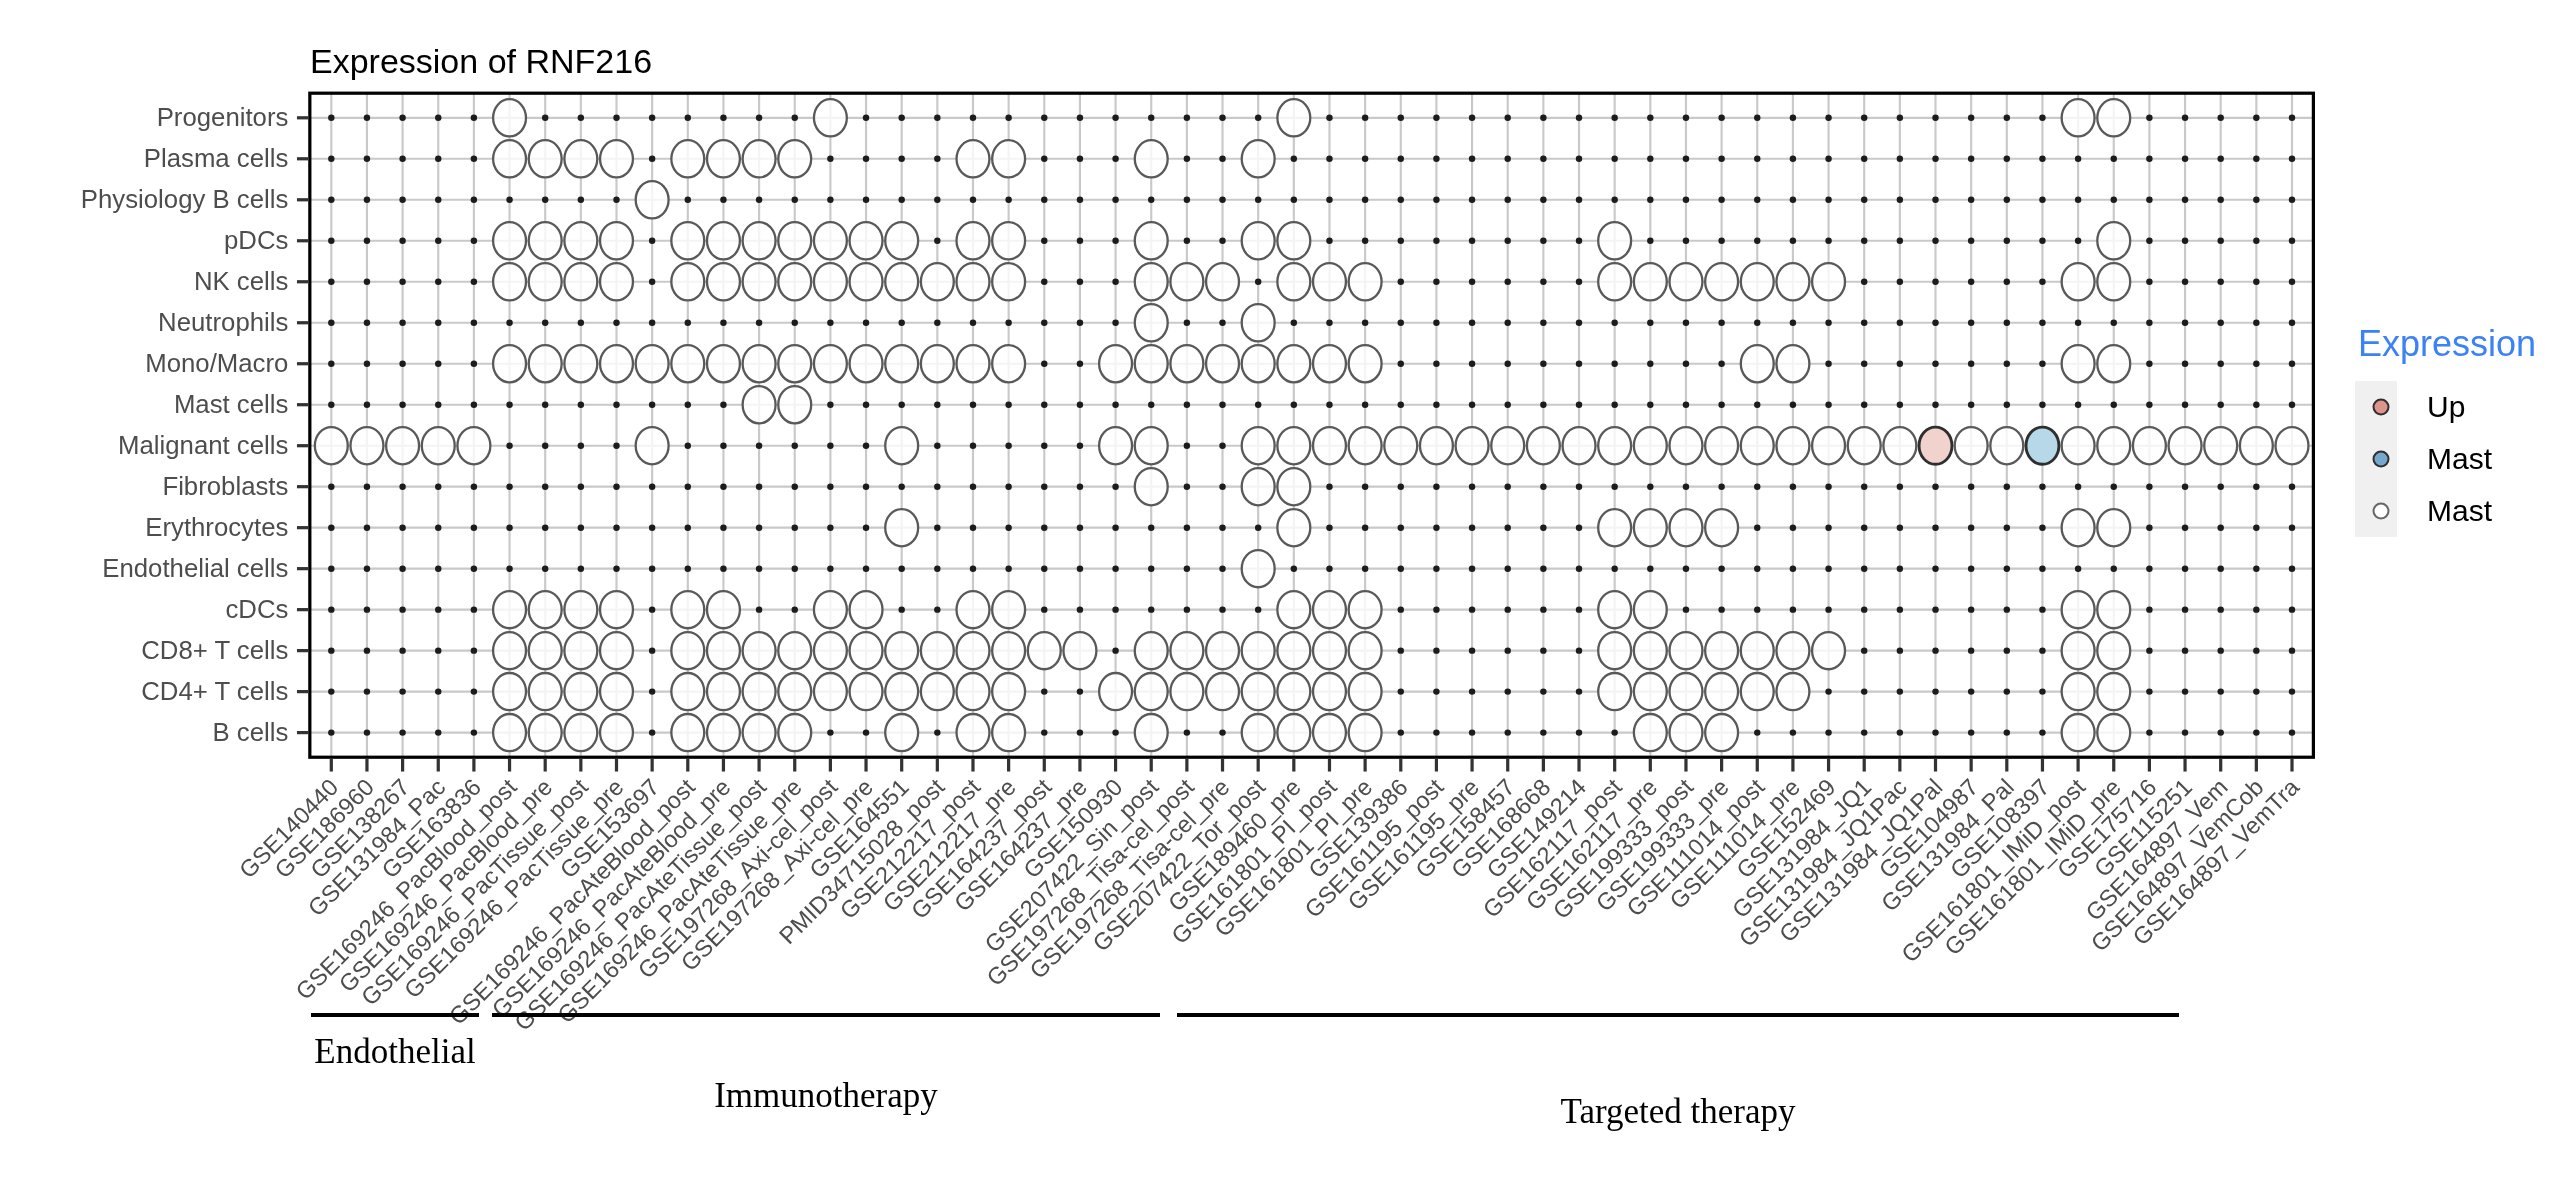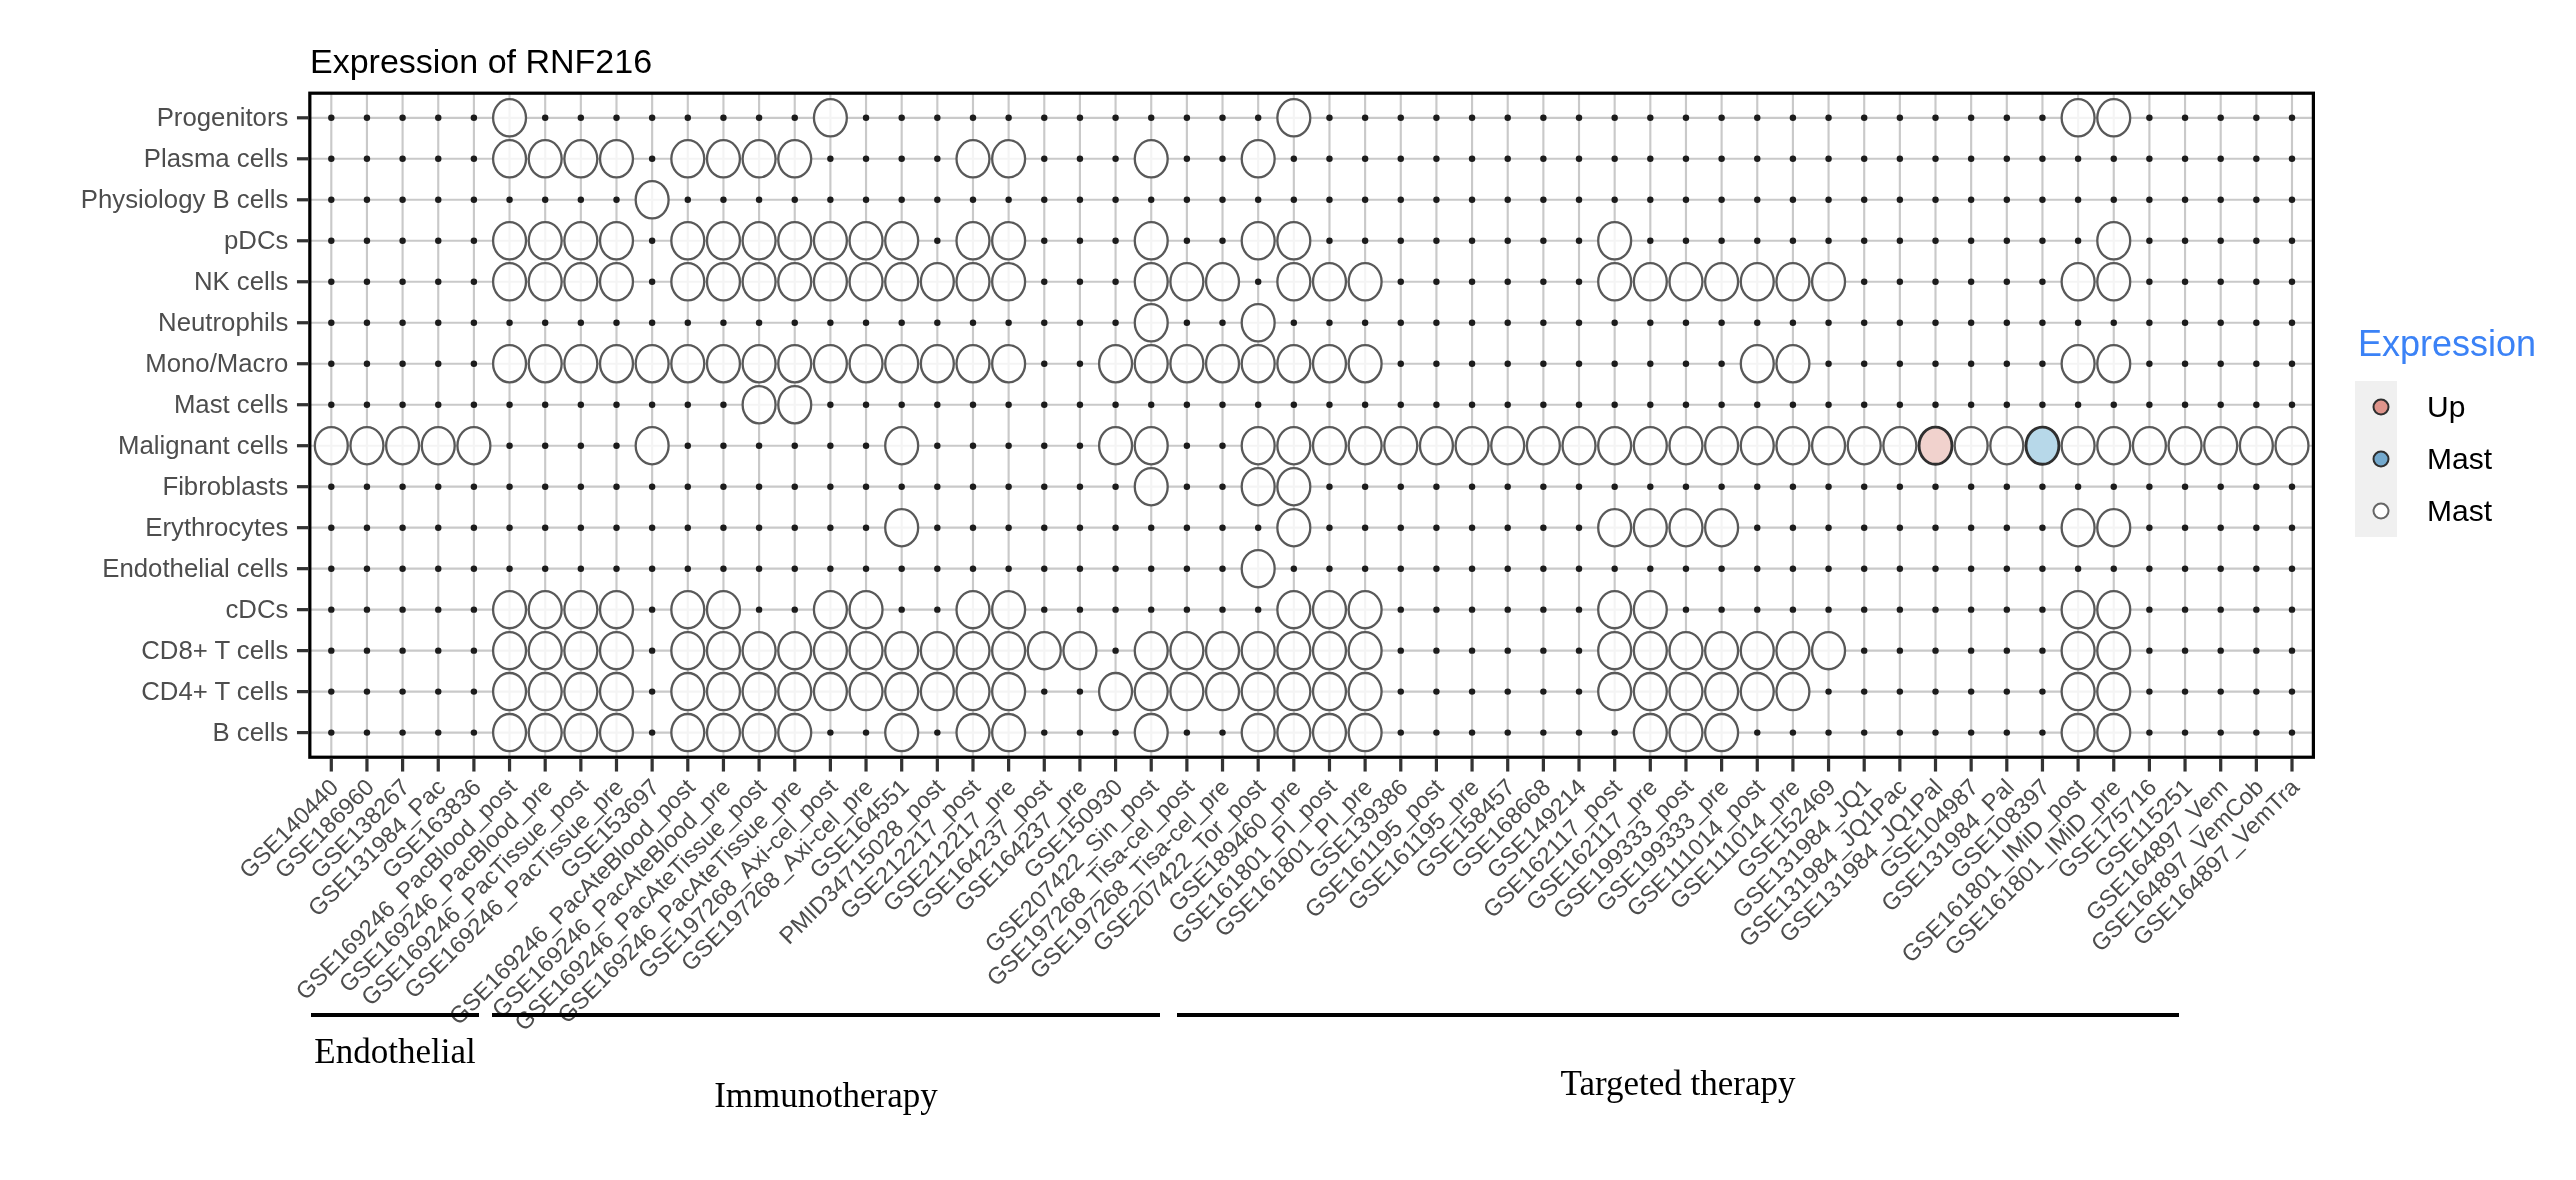--- a/index.html
+++ b/index.html
@@ -1170,17 +1170,17 @@
       </div>
     </div>
   </div>
 
   <div id="group-axis">
     <div class="group-line" style="left: 311px; width: 168px; top: 1013px;"></div>
     <div class="group-label" style="left: 395px; top: 1032px;">Endothelial</div>
     <div class="group-line" style="left: 492px; width: 668px; top: 1013px;"></div>
     <div class="group-label" style="left: 826px; top: 1032px; margin-top: 44px;">Immunotherapy</div>
     <div class="group-line" style="left: 1177px; width: 1002px; top: 1013px;"></div>
-    <div class="group-label" style="left: 1678px; top: 1064px;">Targeted therapy</div>
+    <div class="group-label" style="left: 1678px; top: 1092px;">Targeted therapy</div>
   </div>
 
 </div>
 
 
 </body></html>

